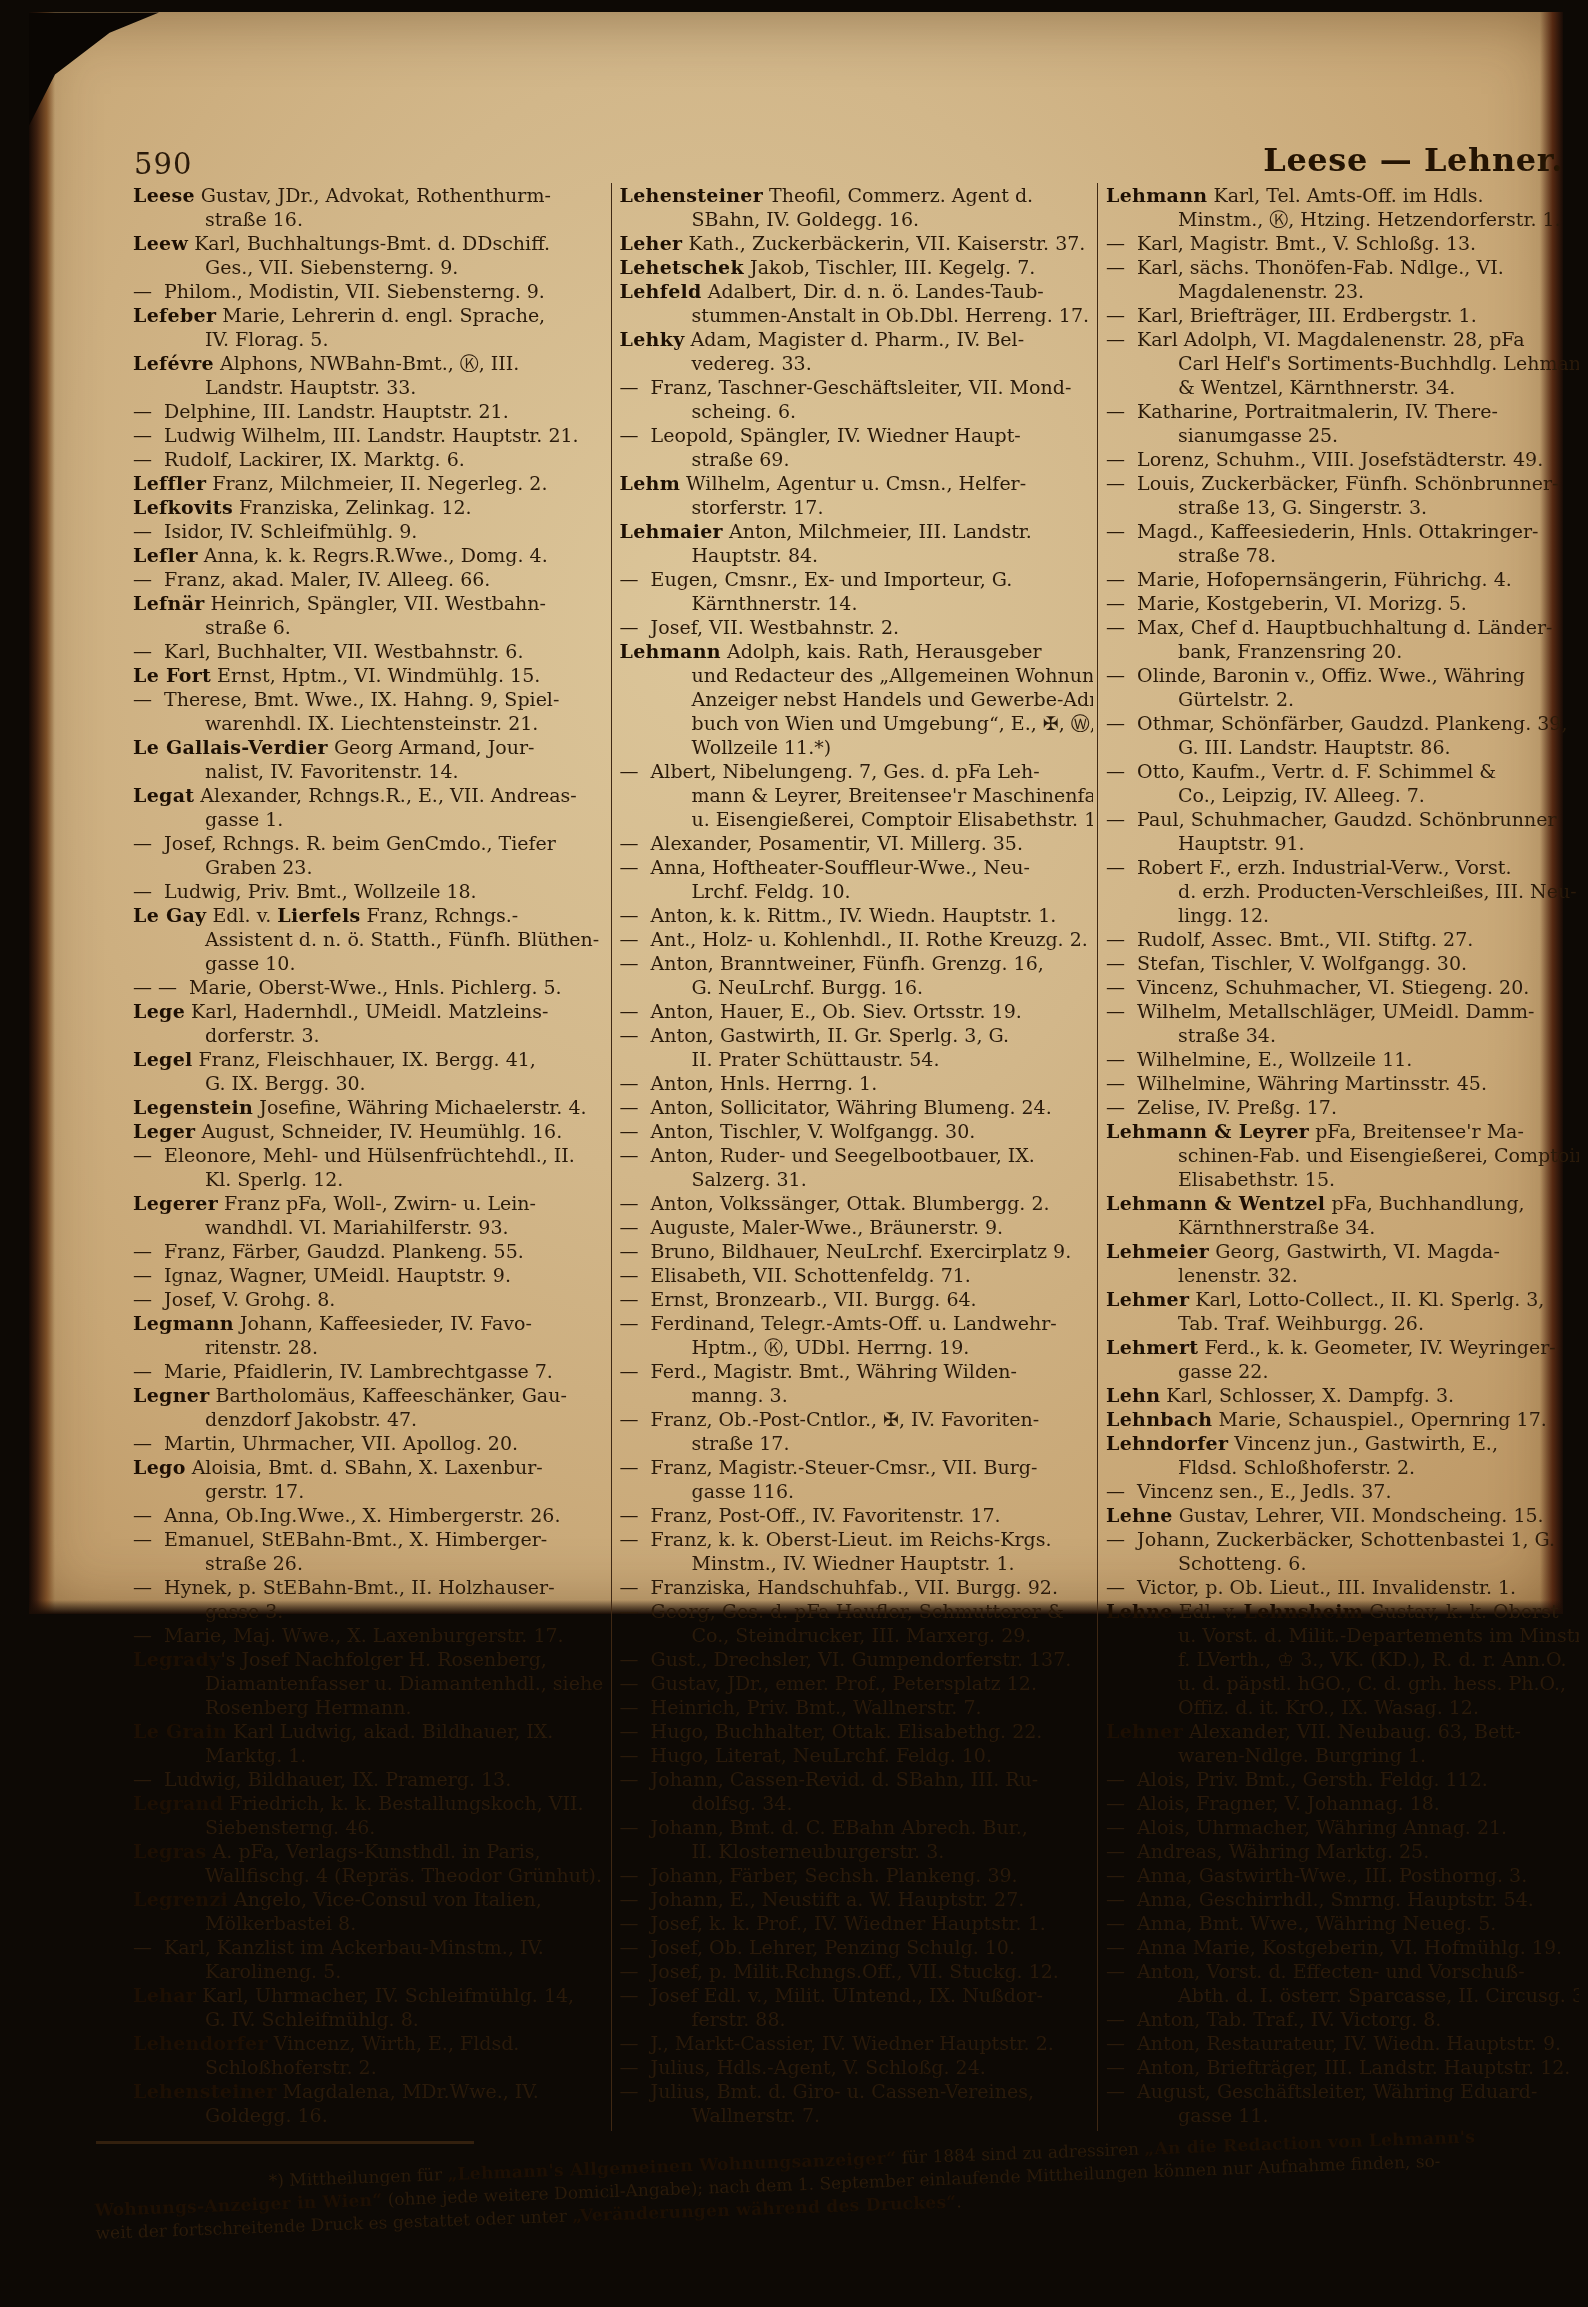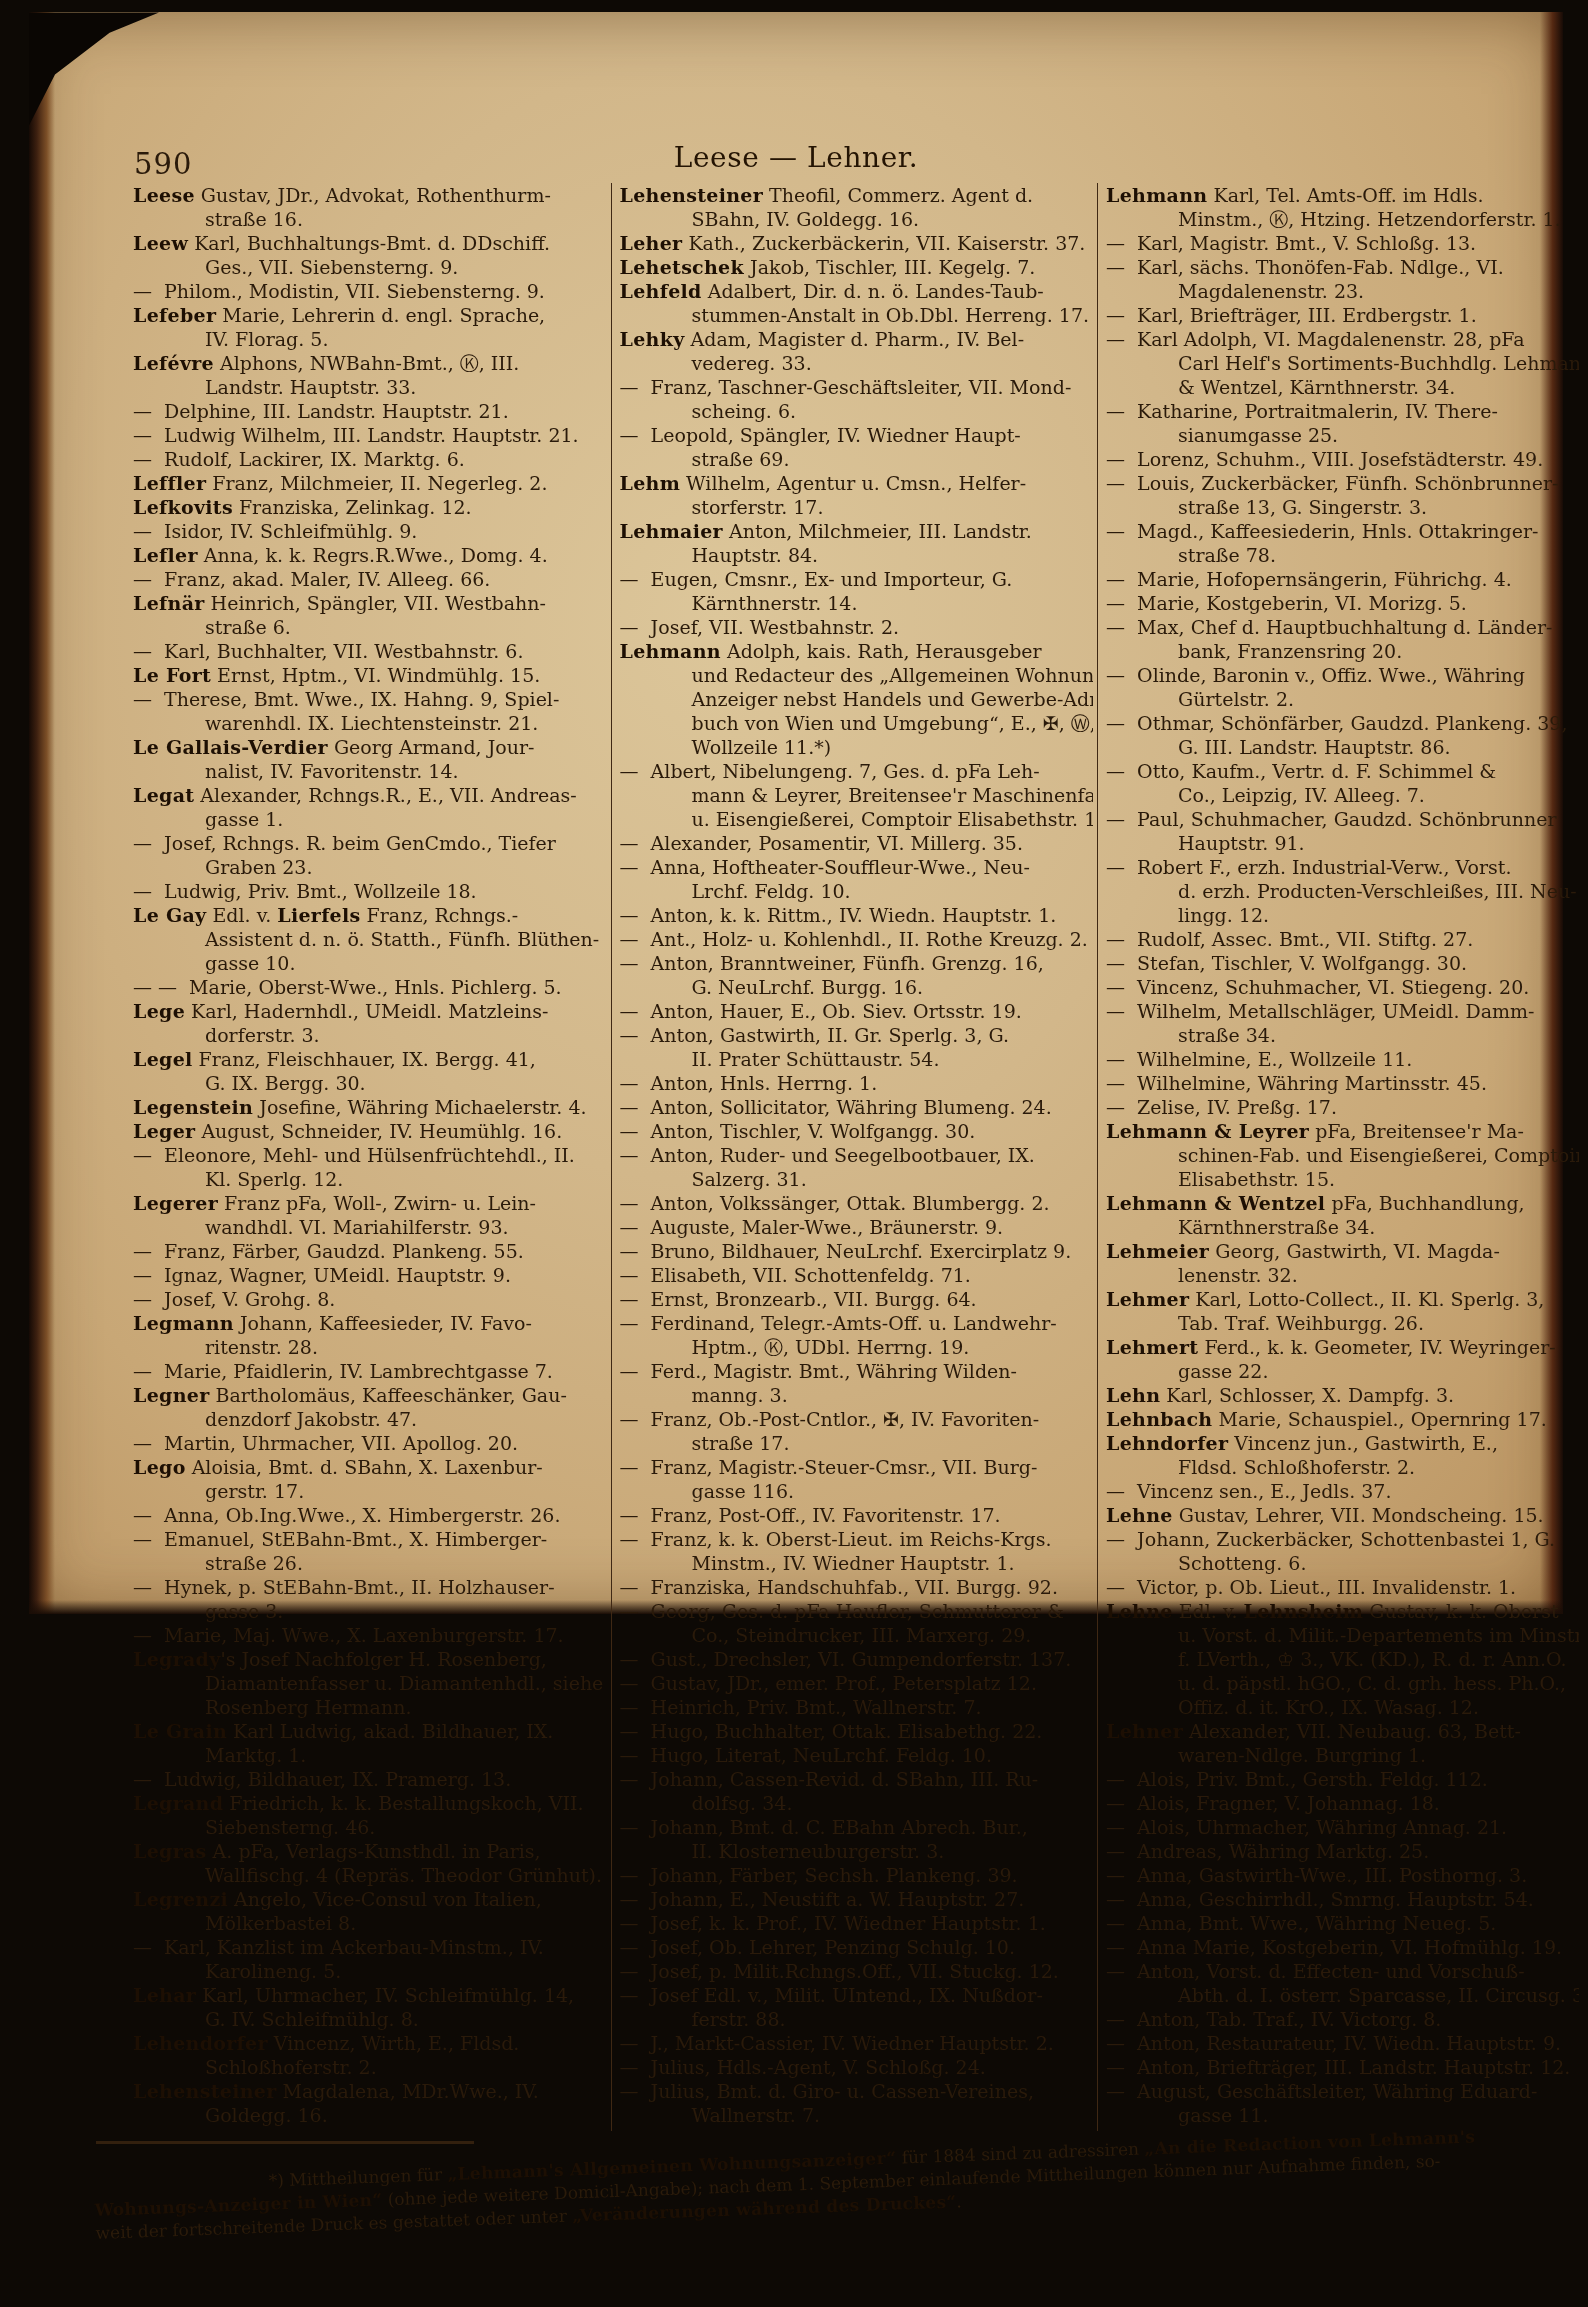--- a/index.html
+++ b/index.html
@@ -10,22 +10,22 @@
          box-shadow:inset 0 0 68px rgba(60,30,5,.45);}
   .gutter-left{position:absolute;left:0;top:0;bottom:0;width:26px;
          background:linear-gradient(90deg,#150a05 0%,#3d2010 30%,#7c4f27 68%,rgba(124,79,39,0) 100%);}
   .edge-right{position:absolute;right:0;top:0;bottom:0;width:22.6px;
          background:linear-gradient(270deg,#170b06 0%,#542812 45%,rgba(84,40,18,0) 100%);}
   .edge-bottom{position:absolute;left:0;right:0;bottom:0;height:14.7px;
          background:linear-gradient(0deg,#1a0d06 0%,rgba(26,13,6,0) 100%);}
   .corner-tl{position:absolute;left:0;top:0;width:130px;height:113px;background:#0a0603;
          clip-path:polygon(0 0,100% 0,62% 18%,20% 55%,0 100%);}
   .page-number{position:absolute;left:105px;top:135px;font-size:29px;color:#2a1a0a;letter-spacing:1.1px;}
-  .page-title{position:absolute;left:0;right:0;top:129px;text-align:center;
-         font-size:28px;font-weight:normal;color:#241403;letter-spacing:0.6px;}
+  .page-title{position:absolute;left:0;right:0;top:129px;text-align:right;
+         font-size:32px;font-weight:bold;color:#241403;letter-spacing:0.6px;}
   .columns{position:absolute;left:104px;top:171px;display:flex;}
   .col{width:473px;height:1948px;overflow:hidden;white-space:pre;
        font-size:19px;line-height:24px;color:#2a1a0a;}
   .col + .col{border-left:1.7px solid #4129163;border-left:1.7px solid #3f2814;
        padding-left:8px;margin-left:4.5px;}
   .line{height:24px;}
   .line.cont{padding-left:72px;}
   .line b{color:#1d0f03;letter-spacing:0.3px;}
   .fn-rule{position:absolute;left:67px;top:2129px;width:378px;height:2.3px;background:#33200e;}
   .footnote{position:absolute;left:67px;top:2164px;width:1476px;

